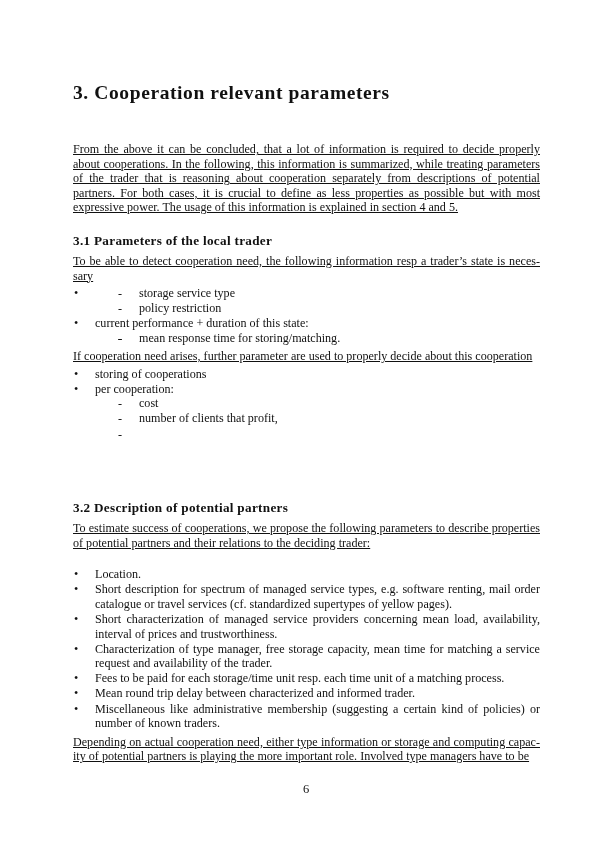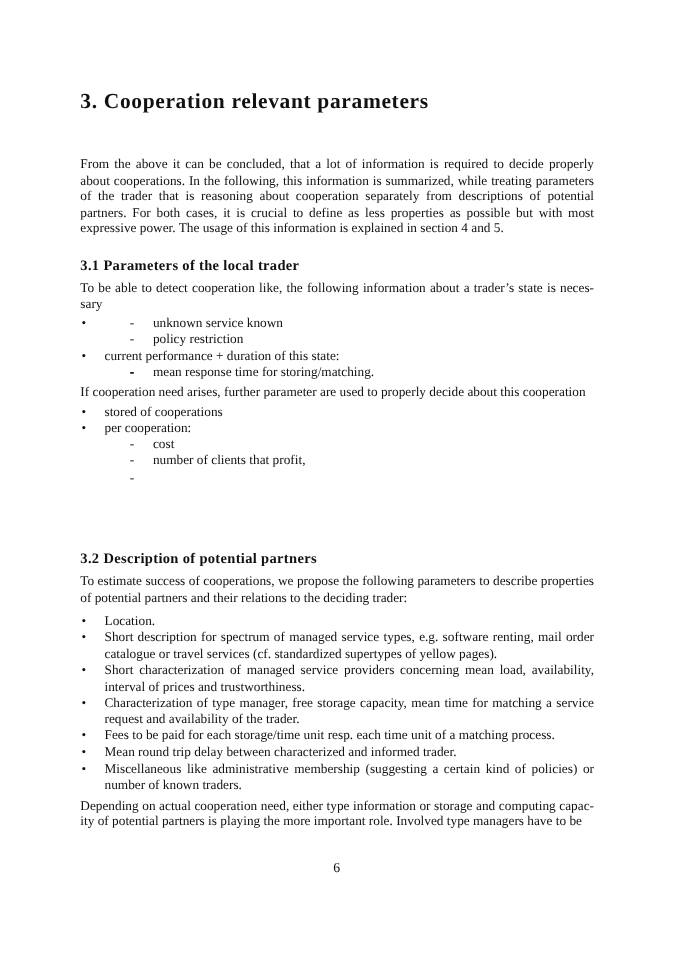--- a/index.html
+++ b/index.html
@@ -4,21 +4,21 @@
 <style>
   html, body { margin: 0; padding: 0; background: #ffffff; }
   body { width: 612px; height: 866px; position: relative; overflow: hidden;
          font-family: "Liberation Serif", serif; color: #111; }
   .page { position: absolute; left: 0; top: 0; width: 564px; height: 866px; }
   .h1 { position: absolute; left: 73px; top: 82px; font-size: 19.5px; font-weight: bold;
         letter-spacing: 0.6px; margin: 0; }
   .h2 { position: absolute; left: 73px; font-size: 13.2px; font-weight: bold;
         letter-spacing: 0.3px; margin: 0; }
   .block { position: absolute; left: 73px; width: 467px; font-size: 12.1px; line-height: 14.6px; }
-  .para { margin: 0; text-align: justify; }
+  .para { margin: 0; text-align: justify; text-decoration: underline; }
   ul.bul { list-style: none; margin: 0; padding: 0; }
   ul.bul > li { position: relative; padding-left: 22px; margin: 0 0 0.5px 0; text-align: justify; }
   ul.bul > li > .bullet { position: absolute; left: 1px; top: 0; }
   ul.sub { list-style: none; margin: 0; padding: 0; }
   ul.sub > li { position: relative; padding-left: 44px; margin: 0 0 0.5px 0; }
   ul.sub > li > .dash { position: absolute; left: 23px; top: 0; }
   .sub-wrap { margin-left: -22px; }
   .pagenum { position: absolute; left: 0; width: 612px; top: 782px; text-align: center; font-size: 12.5px; }
 </style>
 </head>
@@ -28,64 +28,64 @@
 
   <h1 class="h1">3.  Cooperation relevant parameters</h1>
 
   <div class="block" style="top:142px;">
     <p class="para">From the above it can be concluded, that a lot of information is required to decide properly about cooperations. In the following, this information is summarized, while treating parameters of the trader that is reasoning about cooperation separately from descriptions of potential partners. For both cases, it is crucial to define as less properties as possible but with most expressive power. The usage of this information is explained in section 4 and 5.</p>
   </div>
 
   <h2 class="h2" style="top:233px;">3.1  Parameters of the local trader</h2>
 
   <div class="block" style="top:254px;">
-    <p class="para" style="margin-bottom:3px;">To be able to detect cooperation like, the following information about a trader’s state is neces-sary</p>
+    <p class="para" style="margin-bottom:3px;">To be able to detect cooperation need, the following information resp a trader’s state is neces-sary</p>
 
     <ul class="bul">
       <li>
         <span class="bullet">•</span>
         <ul class="sub sub-wrap">
-          <li><span class="dash">-</span><span>unknown service known</span></li>
+          <li><span class="dash">-</span><span>storage service type</span></li>
           <li><span class="dash">-</span><span>policy restriction</span></li>
         </ul>
       </li>
       <li>
         <span class="bullet">•</span>
         <span>current performance + duration of this state:</span>
         <ul class="sub sub-wrap">
           <li><span class="dash">-</span></li>
           <li><span class="dash">-</span></li>
           <li><span class="dash">-</span><span>mean response time for storing/matching.</span></li>
         </ul>
       </li>
     </ul>
 
     <p class="para" style="margin-top:3px; margin-bottom:3px;">If cooperation need arises, further parameter are used to properly decide about this cooperation</p>
 
     <ul class="bul">
       <li>
         <span class="bullet">•</span>
-        <span>stored of cooperations</span>
+        <span>storing of cooperations</span>
       </li>
       <li>
         <span class="bullet">•</span>
         <span>per cooperation:</span>
         <ul class="sub sub-wrap">
           <li><span class="dash">-</span><span>cost</span></li>
           <li><span class="dash">-</span><span>number of clients that profit,</span></li>
           <li><span class="dash">-</span></li>
         </ul>
       </li>
     </ul>
   </div>
 
   <h2 class="h2" style="top:500px;">3.2  Description of potential partners</h2>
 
   <div class="block" style="top:521px;">
-    <p class="para" style="margin-bottom:7px;">To estimate success of cooperations, we propose the following parameters to describe properties of potential partners and their relations to the deciding trader:</p>
+    <p class="para" style="margin-bottom:17px;">To estimate success of cooperations, we propose the following parameters to describe properties of potential partners and their relations to the deciding trader:</p>
 
     <ul class="bul">
       <li><span class="bullet">•</span><span>Location.</span></li>
       <li><span class="bullet">•</span><span>Short description for spectrum of managed service types, e.g. software renting, mail order catalogue or travel services (cf. standardized supertypes of yellow pages).</span></li>
       <li><span class="bullet">•</span><span>Short characterization of managed service providers concerning mean load, availability, interval of prices and trustworthiness.</span></li>
       <li><span class="bullet">•</span><span>Characterization of type manager, free storage capacity, mean time for matching a service request and availability of the trader.</span></li>
       <li><span class="bullet">•</span><span>Fees to be paid for each storage/time unit resp. each time unit of a matching process.</span></li>
       <li><span class="bullet">•</span><span>Mean round trip delay between characterized and informed trader.</span></li>
       <li><span class="bullet">•</span><span>Miscellaneous like administrative membership (suggesting a certain kind of policies) or number of known traders.</span></li>
     </ul>

